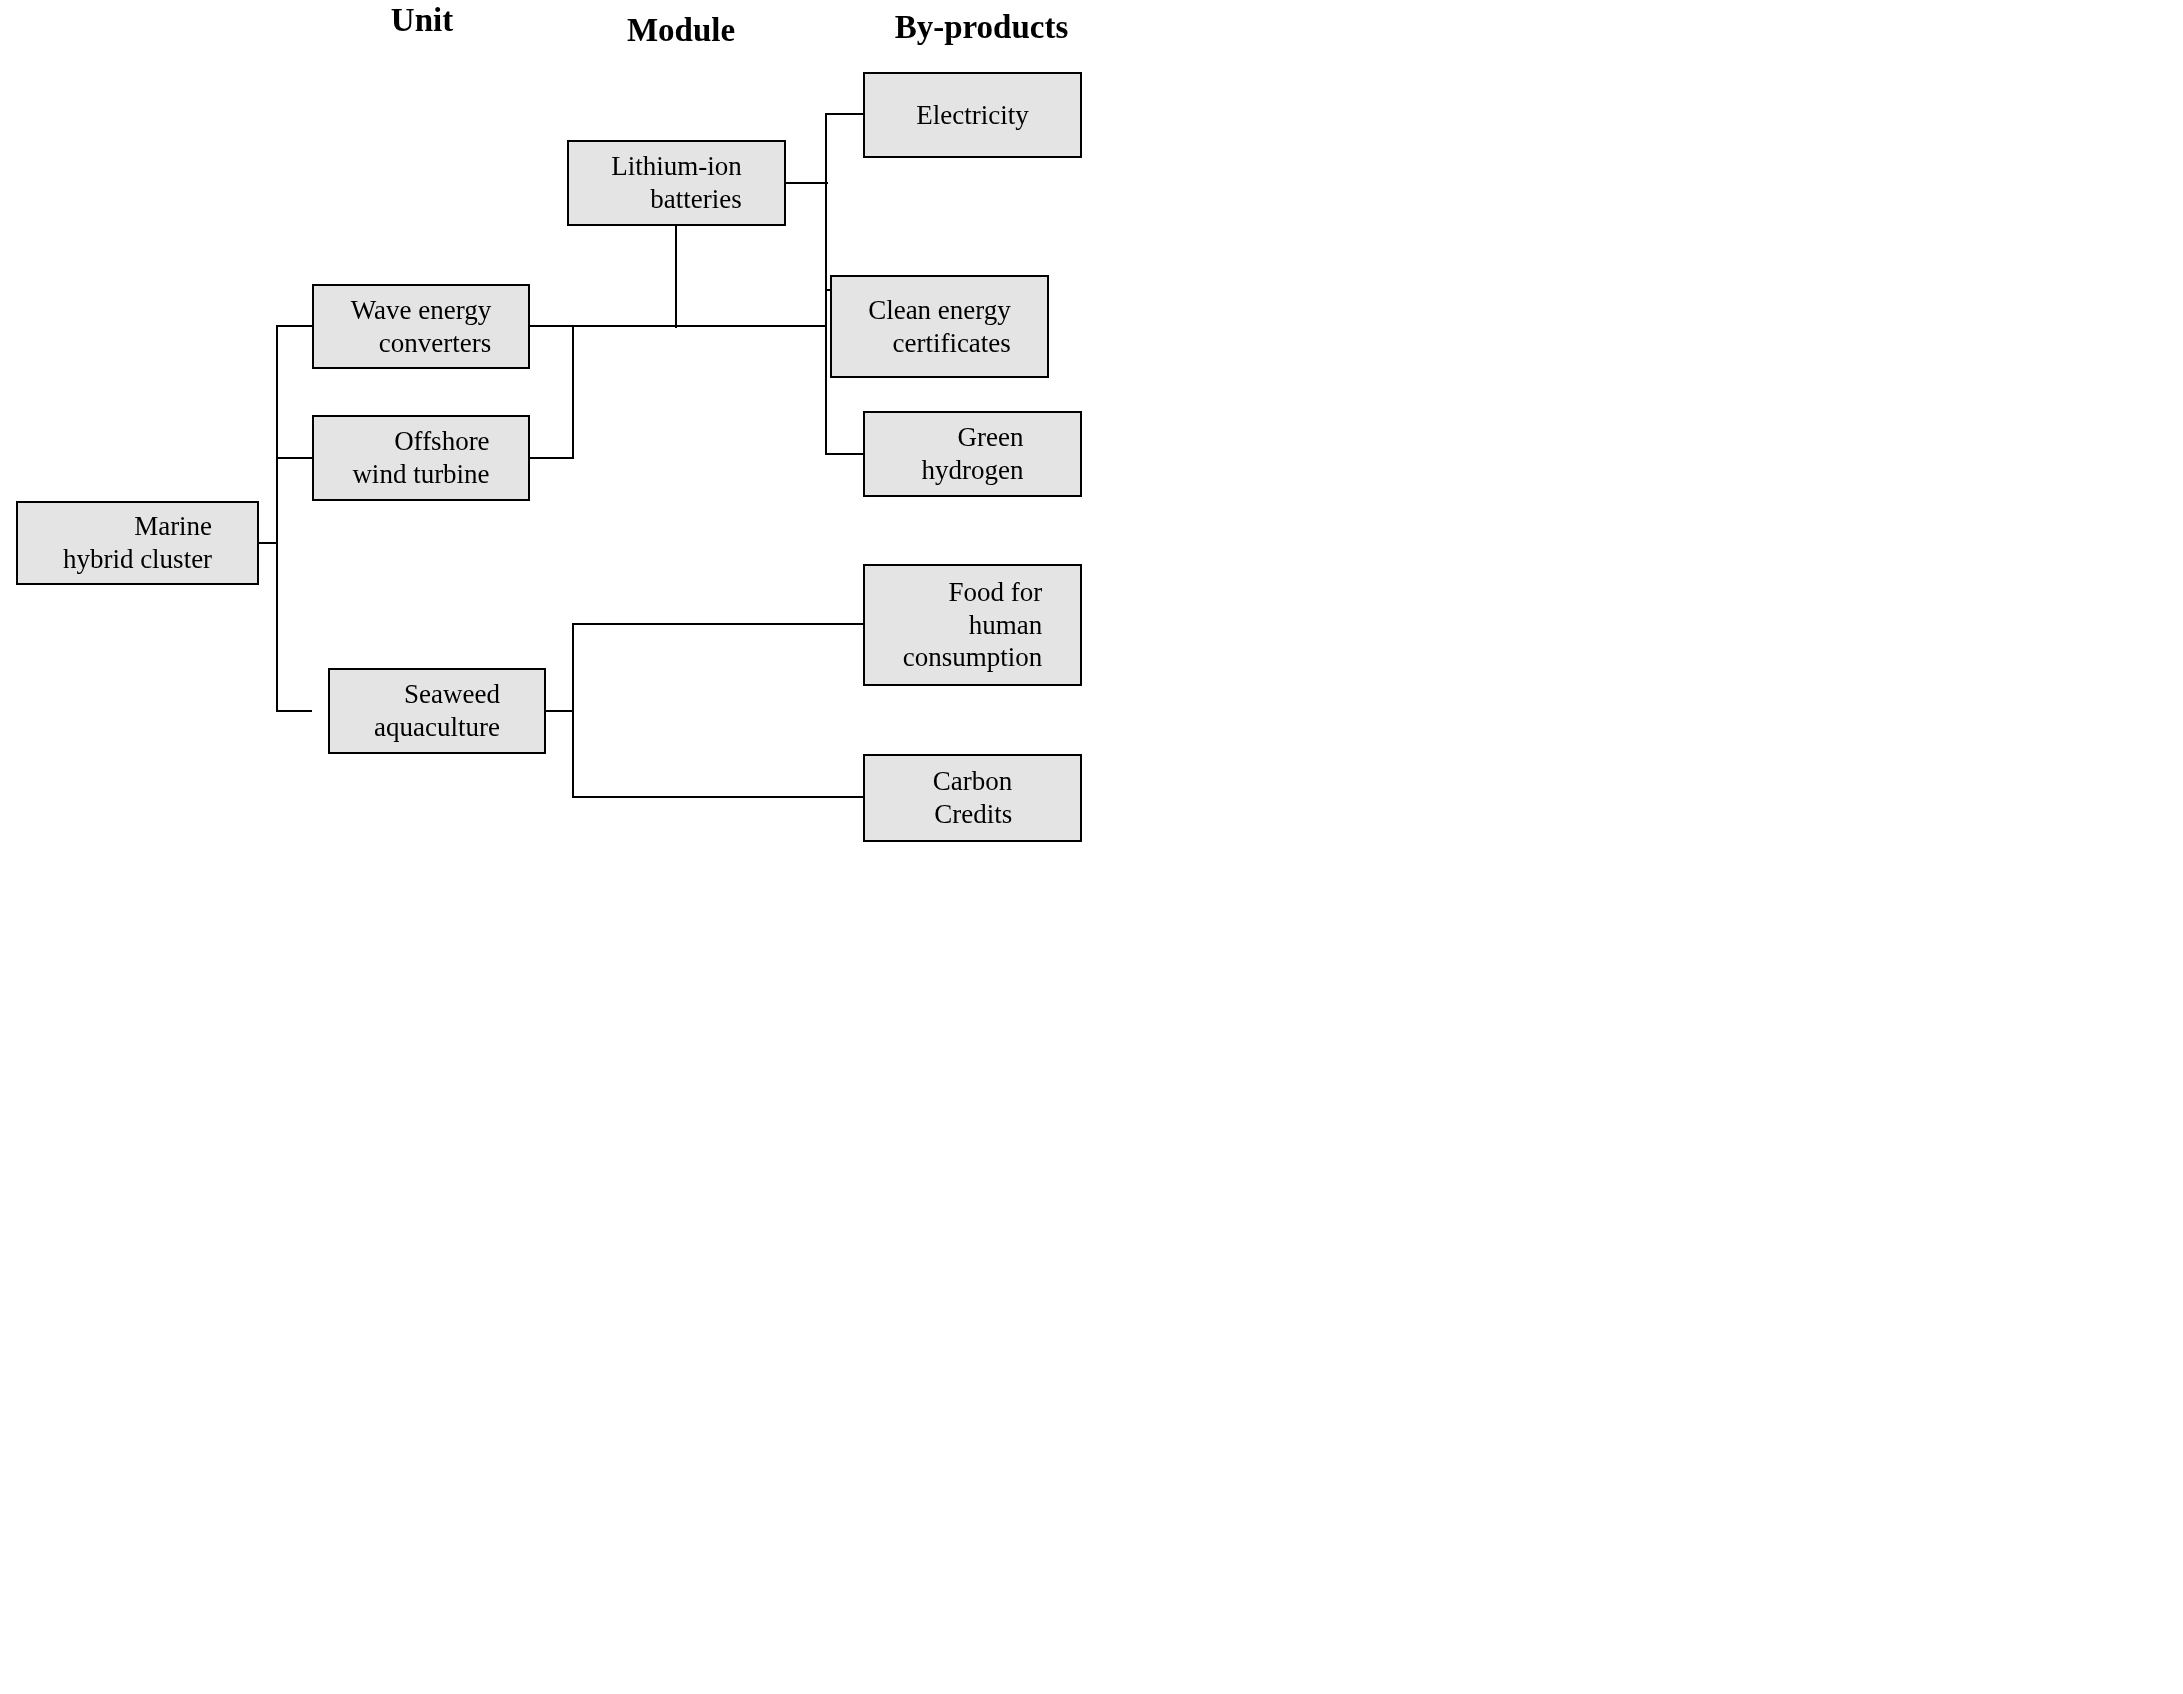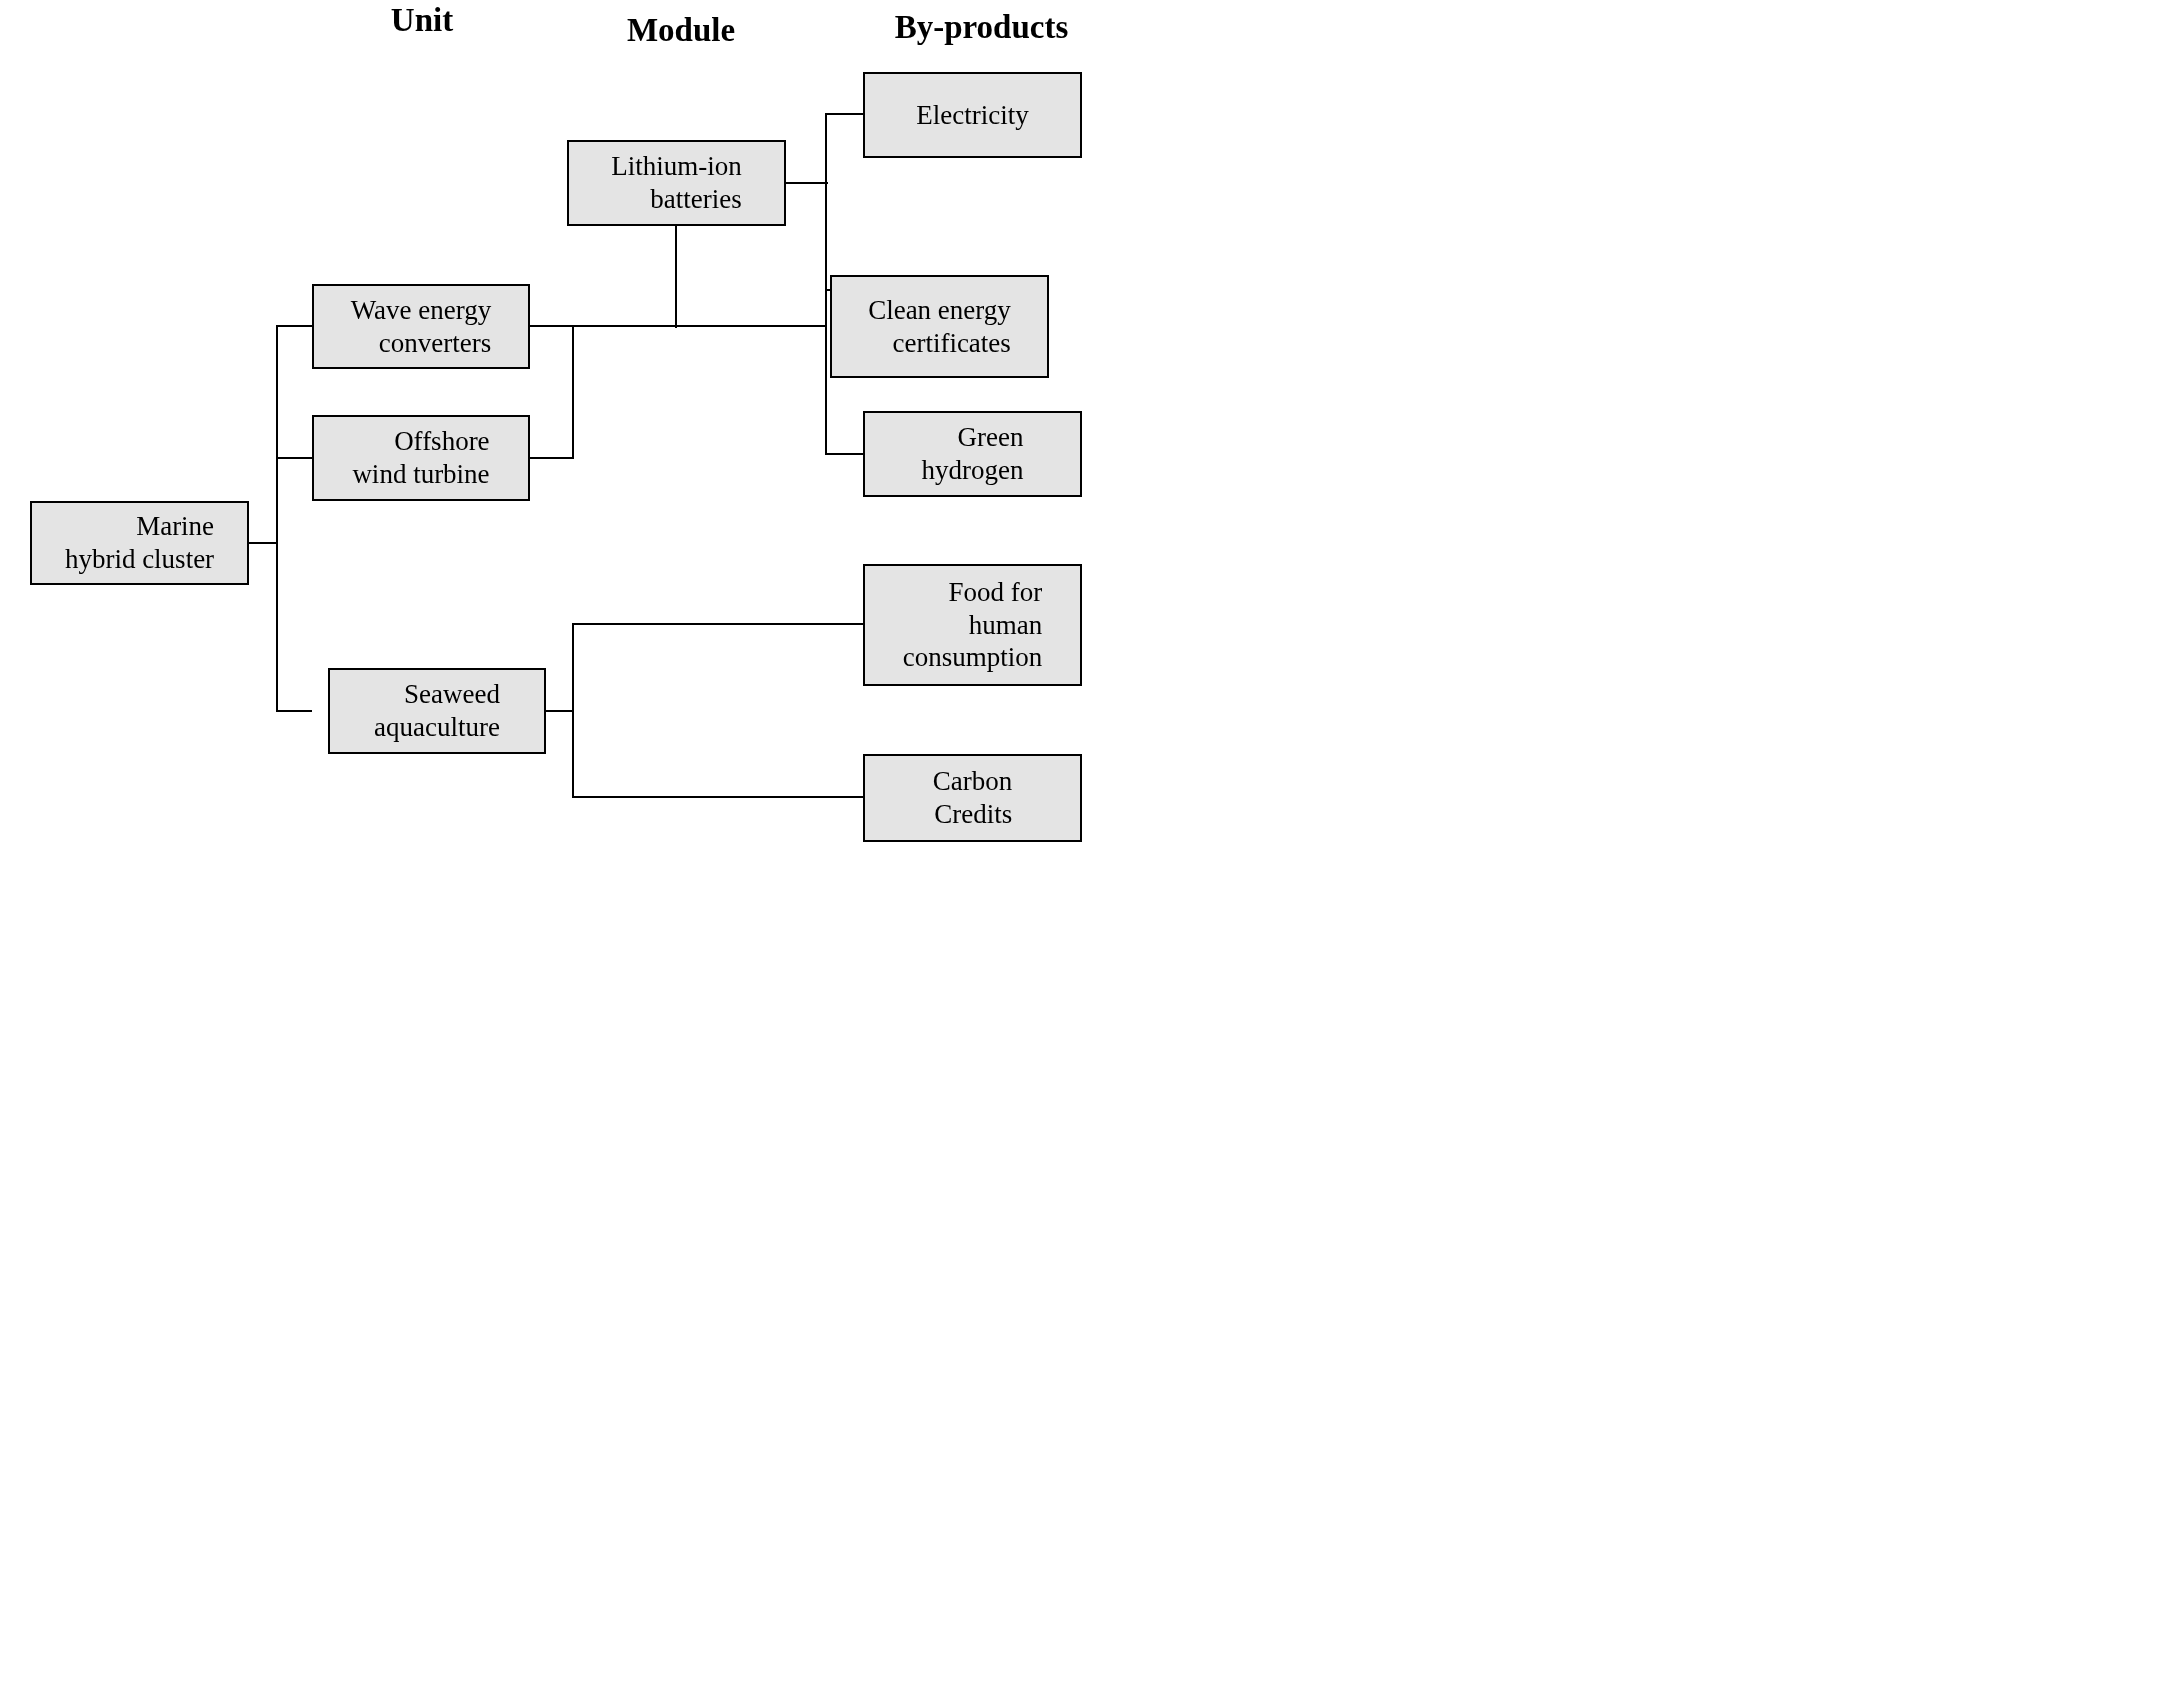--- a/index.html
+++ b/index.html
@@ -37,21 +37,21 @@
   .node-label {
     font-size: 27px;
     line-height: 1.22;
     white-space: pre-line;
   }
   .line {
     position: absolute;
     background: #000000;
   }
   
-  #node-marine      { left:  16px; top: 501px; width: 219px; height: 84px; margin-left: 14px; }
+  #node-marine      { left:  16px; top: 501px; width: 243px; height: 84px; }
   #node-wave        { left: 312px; top: 284px; width: 218px; height: 85px; }
   #node-offshore    { left: 312px; top: 415px; width: 218px; height: 86px; }
   #node-seaweed     { left: 328px; top: 668px; width: 218px; height: 86px; }
   #node-lithium     { left: 567px; top: 140px; width: 219px; height: 86px; }
   #node-electricity { left: 863px; top: 72px; width: 219px; height: 86px; }
   #node-clean       { left: 830px; top: 247px; width: 219px; height: 103px; margin-top: 28px; }
   #node-green       { left: 863px; top: 411px; width: 219px; height: 86px; }
   #node-food        { left: 863px; top: 564px; width: 219px; height: 122px; }
   #node-carbon      { left: 863px; top: 754px; width: 219px; height: 88px; }
   

